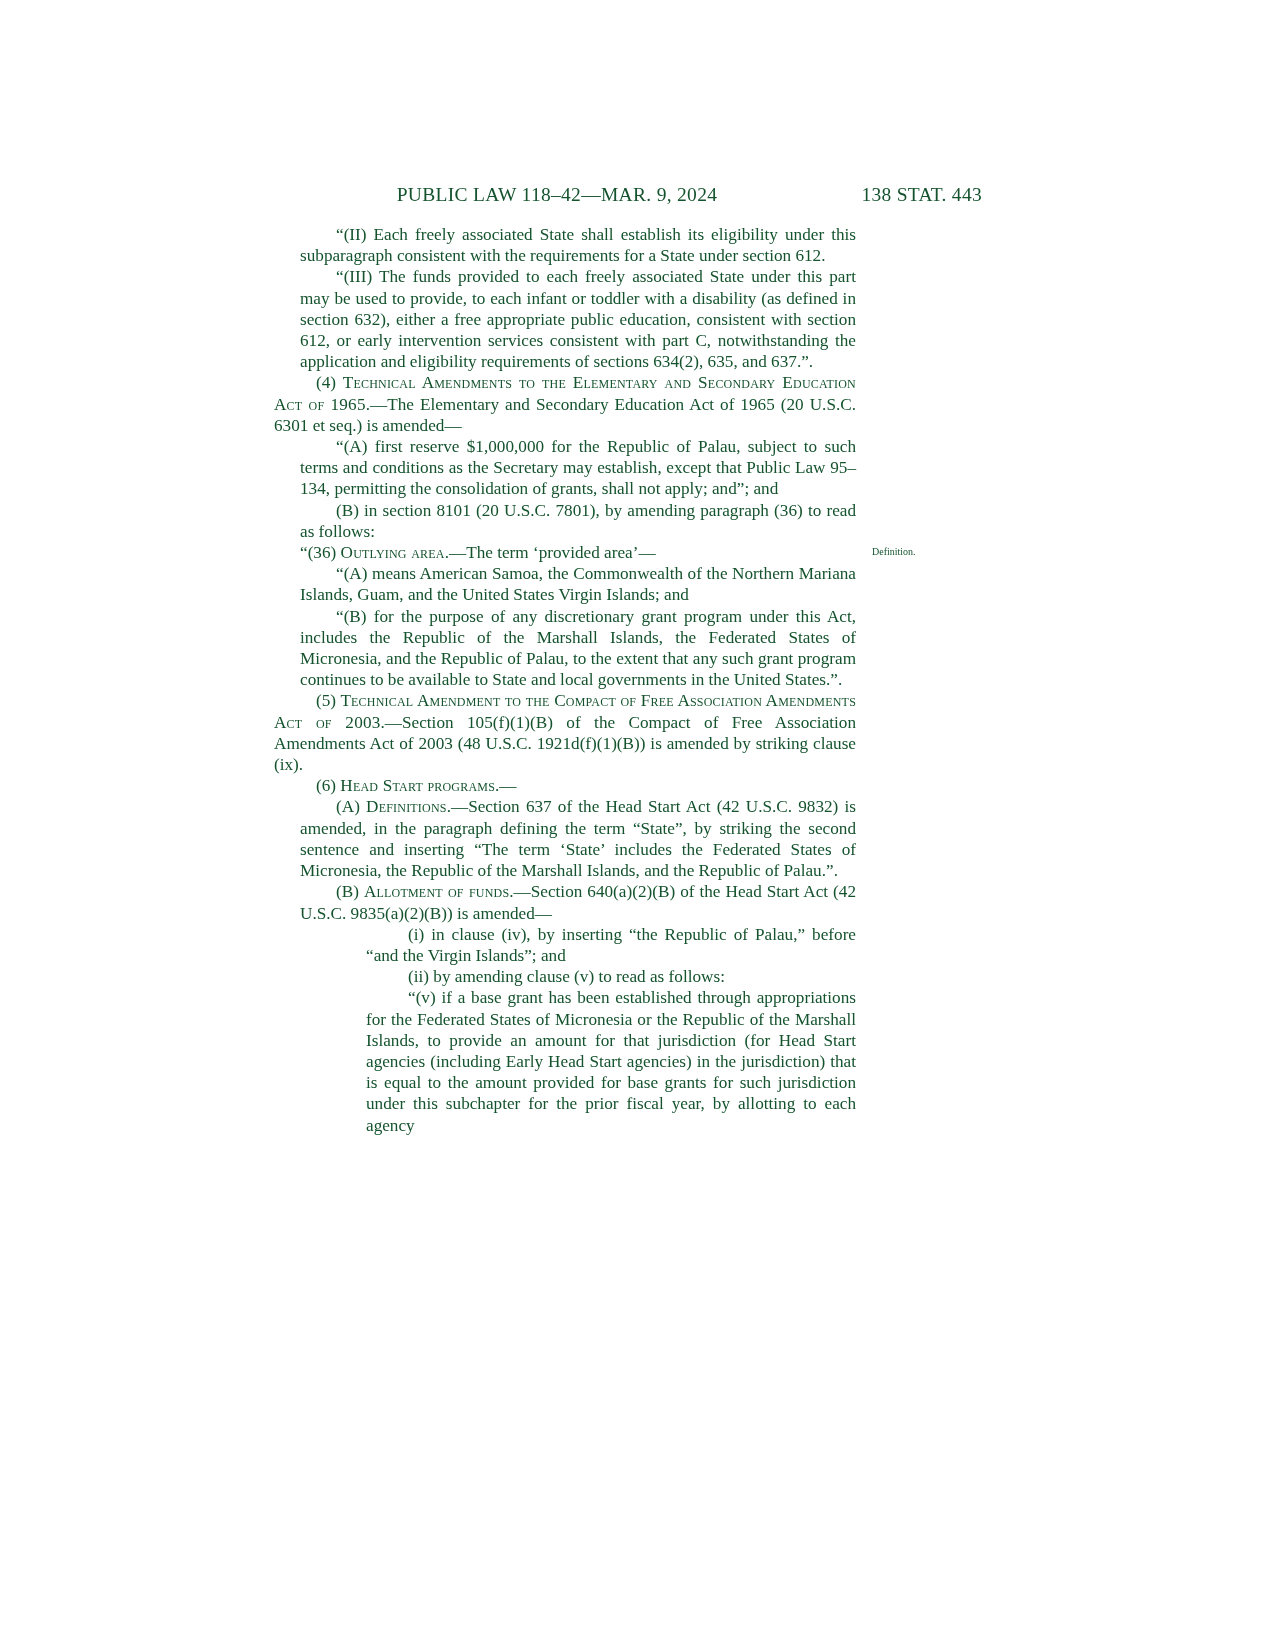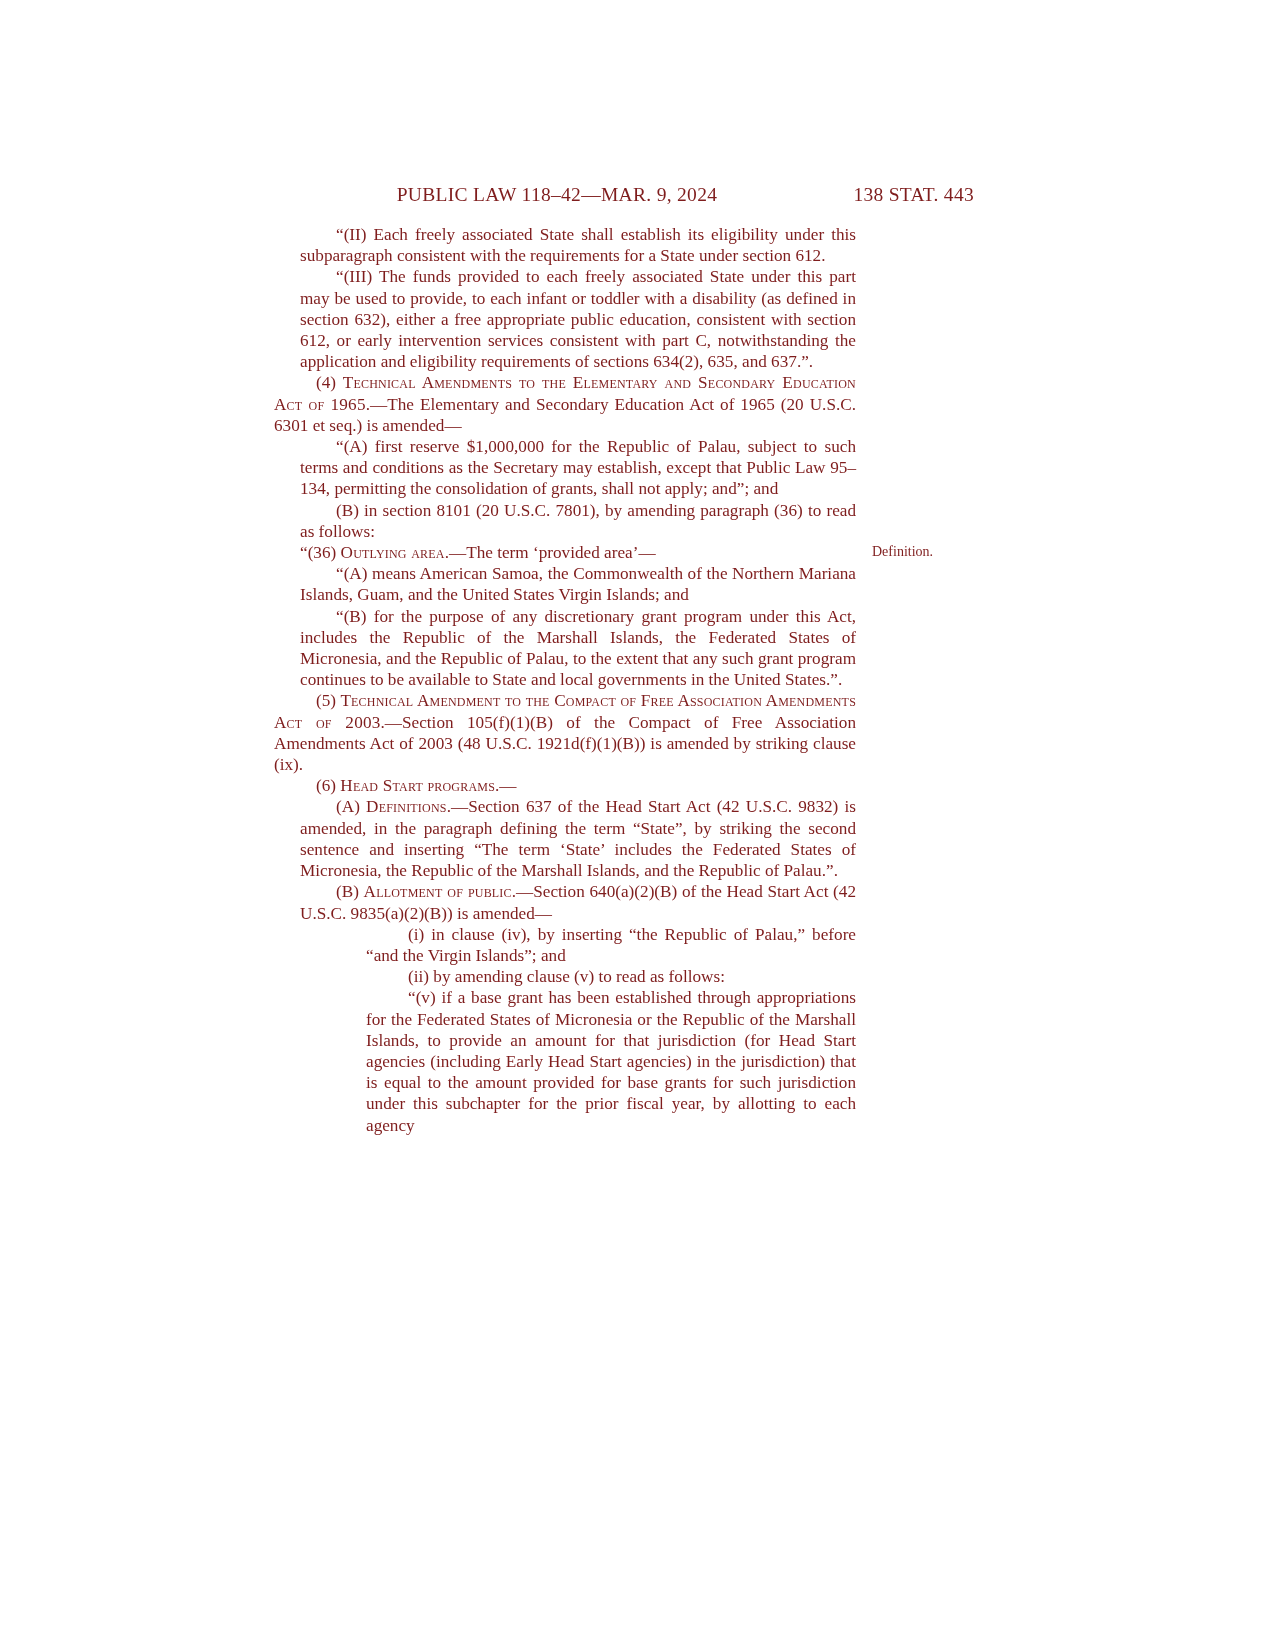--- a/index.html
+++ b/index.html
@@ -4,21 +4,21 @@
 <style>
   * { margin: 0; padding: 0; box-sizing: border-box; }
   html, body { background: #e8e8e8; }
   .page {
     position: relative;
     width: 1275px;
     height: 1650px;
     margin: 0 auto;
     background: #ffffff;
     font-family: "Liberation Serif", "DejaVu Serif", serif;
-    color: #7f1d1d;
+    color: #14532d;
     overflow: hidden;
   }
   .running-head {
     position: absolute;
     top: 184px;
     left: 258px;
     width: 732px;
     height: 26px;
     font-size: 19.5px;
     letter-spacing: 0.3px;
@@ -26,21 +26,21 @@
   }
   .law-title {
     position: absolute;
     left: 0;
     top: 0;
     width: 598px;
     text-align: center;
   }
   .stat-page {
     position: absolute;
-    right: 16px;
+    right: 8px;
     top: 0;
   }
   .body-text {
     position: absolute;
     top: 224px;
     left: 258px;
     width: 598px;
     font-size: 17.2px;
     line-height: 21.2px;
     text-align: justify;
@@ -49,21 +49,21 @@
   .ind-0 { margin-left: 16px;    text-indent: 42px; }
   .ind-1 { margin-left: 42px; text-indent: 36px; }
   .ind-2 { margin-left: 108px; text-indent: 42px; }
   .flush { text-indent: 0; }
   .sc { font-variant: small-caps; letter-spacing: 0.2px; }
   .para-wrap { position: relative; }
   .margin-note {
     position: absolute;
     top: 1px;
     left: 614px;
-    font-size: 14px;
+    font-size: 10px;
     line-height: 17px;
     white-space: nowrap;
     text-align: right;
     text-indent: 0;
   }
 </style>
 </head>
 <body>
 
 <div class="page">
@@ -83,19 +83,19 @@
     <div class="para-wrap">
       <p class="para ind-1 flush"><span>“(36) </span><span class="sc">Outlying area</span><span>.—The term ‘provided area’—</span></p>
       <div class="margin-note">Definition.</div>
     </div>
 
     <p class="para ind-1"><span>“(A) means American Samoa, the Commonwealth of the Northern Mariana Islands, Guam, and the United States Virgin Islands; and</span></p>
     <p class="para ind-1"><span>“(B) for the purpose of any discretionary grant program under this Act, includes the Republic of the Marshall Islands, the Federated States of Micronesia, and the Republic of Palau, to the extent that any such grant program continues to be available to State and local governments in the United States.”.</span></p>
     <p class="para ind-0"><span>(5) </span><span class="sc">Technical Amendment to the Compact of Free Association Amendments Act of 2003</span><span>.—Section 105(f)(1)(B) of the Compact of Free Association Amendments Act of 2003 (48 U.S.C. 1921d(f)(1)(B)) is amended by striking clause (ix).</span></p>
     <p class="para ind-0"><span>(6) </span><span class="sc">Head Start programs</span><span>.—</span></p>
     <p class="para ind-1"><span>(A) </span><span class="sc">Definitions</span><span>.—Section 637 of the Head Start Act (42 U.S.C. 9832) is amended, in the paragraph defining the term “State”, by striking the second sentence and inserting “The term ‘State’ includes the Federated States of Micronesia, the Republic of the Marshall Islands, and the Republic of Palau.”.</span></p>
-    <p class="para ind-1"><span>(B) </span><span class="sc">Allotment of public</span><span>.—Section 640(a)(2)(B) of the Head Start Act (42 U.S.C. 9835(a)(2)(B)) is amended—</span></p>
+    <p class="para ind-1"><span>(B) </span><span class="sc">Allotment of funds</span><span>.—Section 640(a)(2)(B) of the Head Start Act (42 U.S.C. 9835(a)(2)(B)) is amended—</span></p>
     <p class="para ind-2"><span>(i) in clause (iv), by inserting “the Republic of Palau,” before “and the Virgin Islands”; and</span></p>
     <p class="para ind-2"><span>(ii) by amending clause (v) to read as follows:</span></p>
     <p class="para ind-2"><span>“(v) if a base grant has been established through appropriations for the Federated States of Micronesia or the Republic of the Marshall Islands, to provide an amount for that jurisdiction (for Head Start agencies (including Early Head Start agencies) in the jurisdiction) that is equal to the amount provided for base grants for such jurisdiction under this subchapter for the prior fiscal year, by allotting to each agency</span></p>
   </main>
 
 </div>
 
 </body></html>

